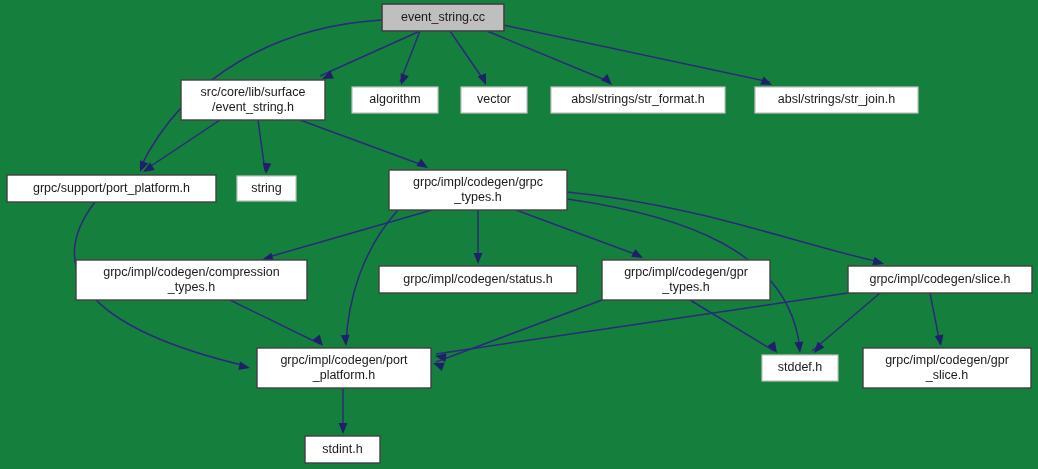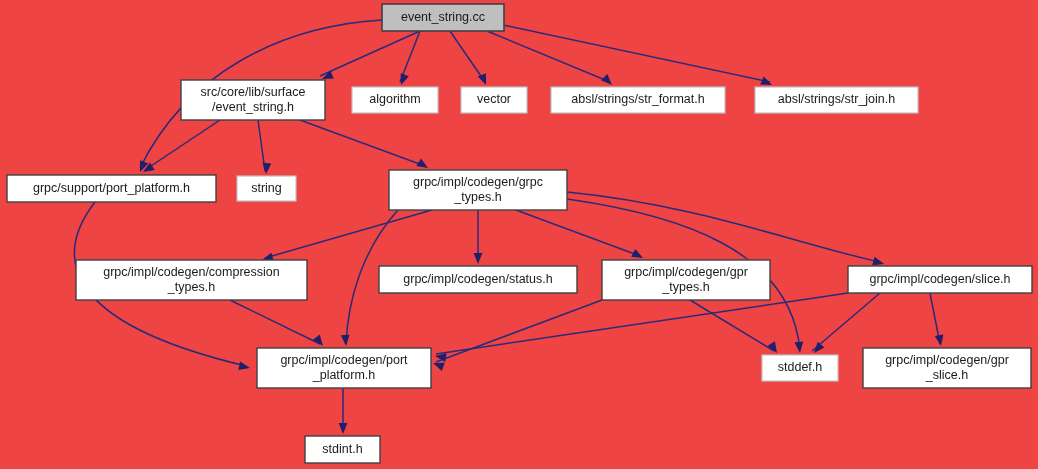--- a/index.html
+++ b/index.html
@@ -4,21 +4,21 @@
 <style>
   html, body {
     margin: 0;
     padding: 0;
     background: #ffffff;
   }
   #graph-root {
     position: relative;
     width: 1038px;
     height: 469px;
-    background: #ef4444;
+    background: #15803d;
     font-family: "Liberation Sans", sans-serif;
     overflow: hidden;
   }
   svg#graph-svg {
     position: absolute;
     left: 0;
     top: 0;
     width: 1038px;
     height: 469px;
   }

